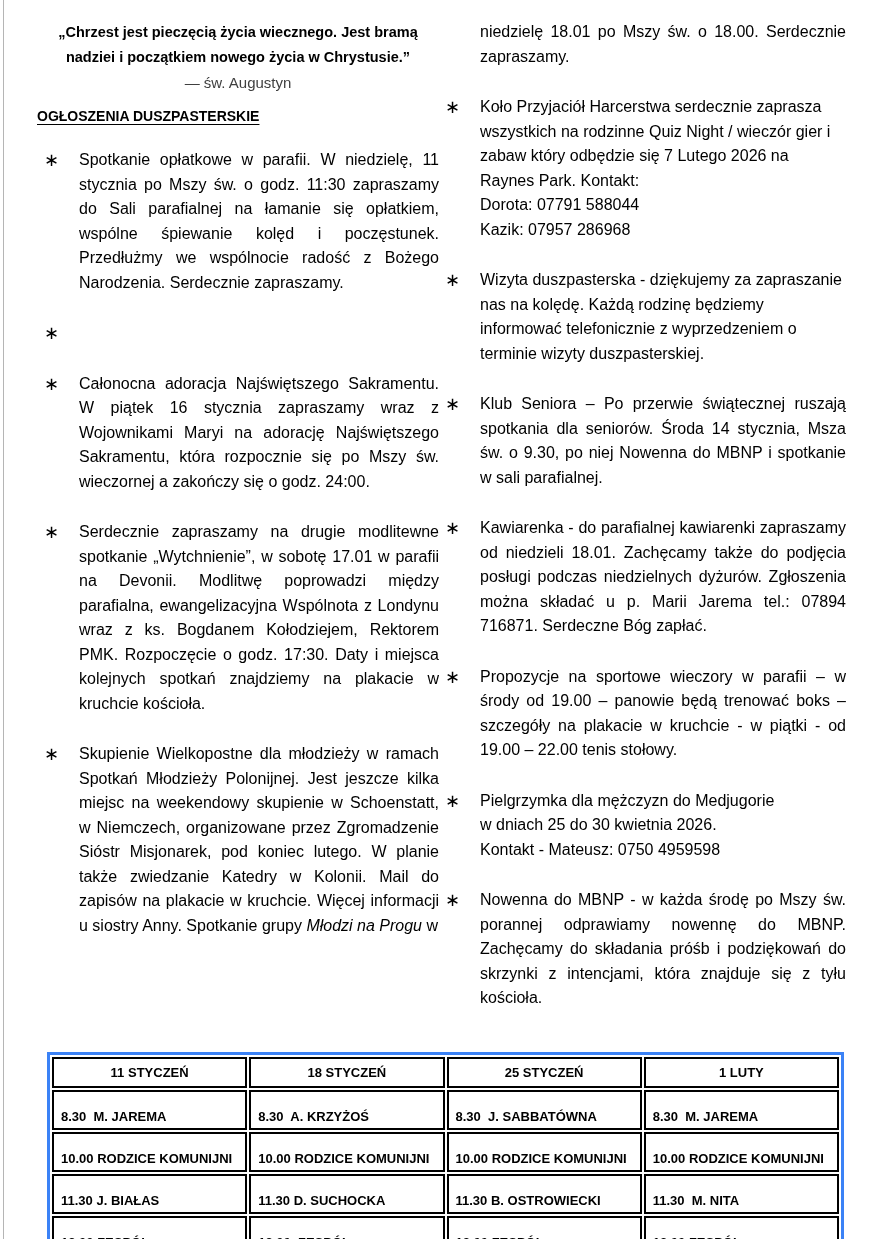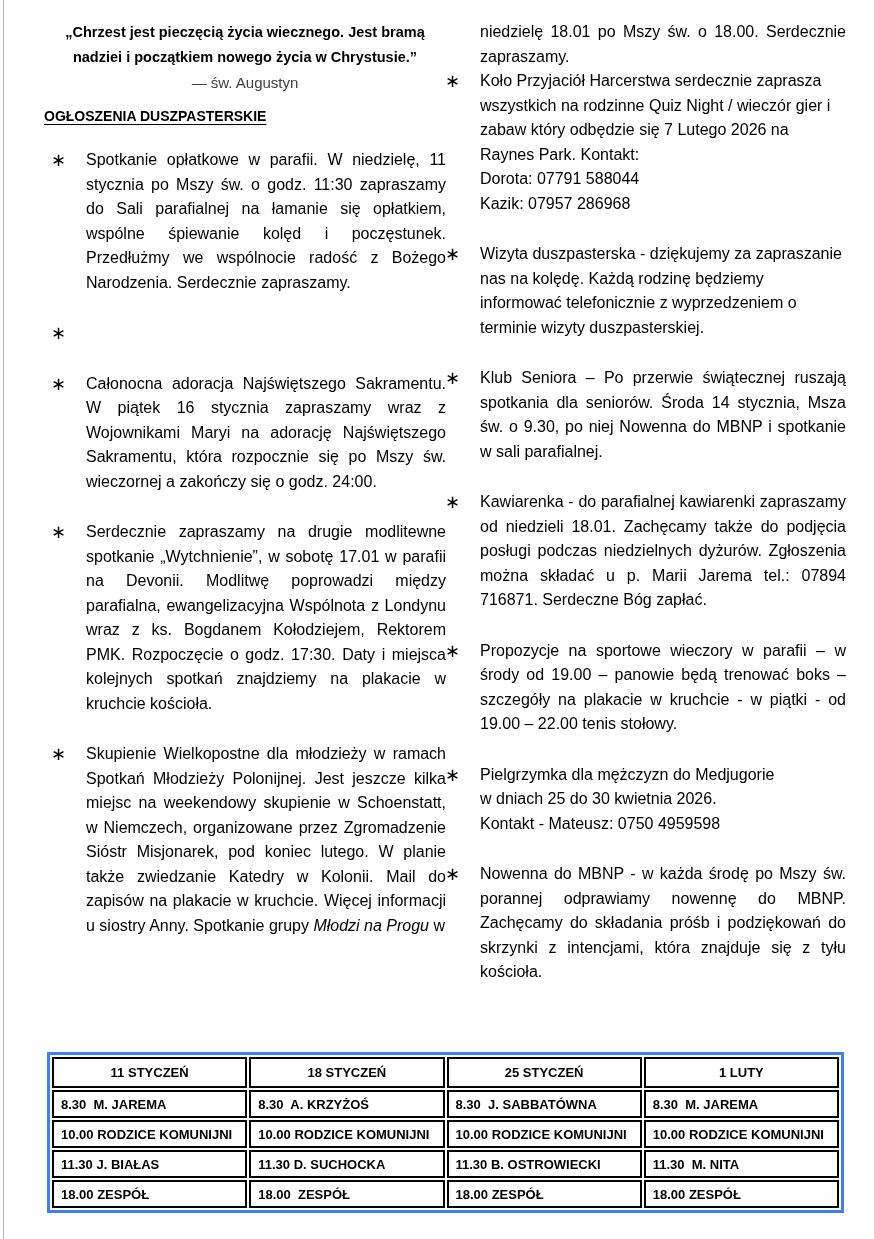--- a/index.html
+++ b/index.html
@@ -9,21 +9,21 @@
     background:#ffffff;
     font-family:"Liberation Sans","DejaVu Sans",sans-serif;
     color:#000;
     overflow:hidden;
   }
   .edge-line{
     position:absolute;left:3px;top:0;width:1px;height:1239px;
     background:#b5b5b5;
   }
   .col{position:absolute;top:20px;height:1032px;overflow:hidden;}
-  .col-left{left:44px;width:402px;}
+  .col-left{left:37px;width:402px;}
   .col-right{left:443px;width:403px;}
 
   .quote{
     text-align:center;
     font-weight:700;
     font-size:14.5px;
     line-height:25px;
     margin-bottom:9px;
   }
   .quote .qline{white-space:nowrap;}
@@ -51,21 +51,21 @@
     line-height:24.5px;
   }
   .col-right .item .marker{flex:0 0 37px;padding-left:2px;}
   .item .body, .continuation{
     flex:1;
     font-size:16px;
     line-height:24.5px;
     text-align:justify;
   }
   .item.align-left .body{text-align:left;}
-  .continuation{margin-left:37px;}
+  .continuation{margin-left:37px;margin-bottom:26px;}
   .b{font-weight:400;}
   .t{white-space:pre-line;}
   .i{font-style:italic;}
 
   table.schedule{
     position:absolute;
     left:47px;top:1052px;
     width:797px;
     table-layout:fixed;
     border:3px solid #3b82f6;
@@ -74,21 +74,21 @@
     background:#fff;
   }
   table.schedule th, table.schedule td{
     border:2px solid #000;
     font-size:13px;
     font-weight:700;
     white-space:pre;
     overflow:hidden;
   }
   table.schedule th{height:27px;text-align:center;padding:0 2px;}
-  table.schedule td{height:24px;text-align:left;padding:0 2px 0 7px;}
+  table.schedule td{height:24px;text-align:left;padding:12px 2px 0 7px;}
 </style>
 </head>
 <body>
 
 <div class="page">
   <div class="edge-line"></div>
 
   <div class="col col-left">
     <div class="quote">
       <div class="qline">„Chrzest jest pieczęcią życia wiecznego. Jest bramą</div>

